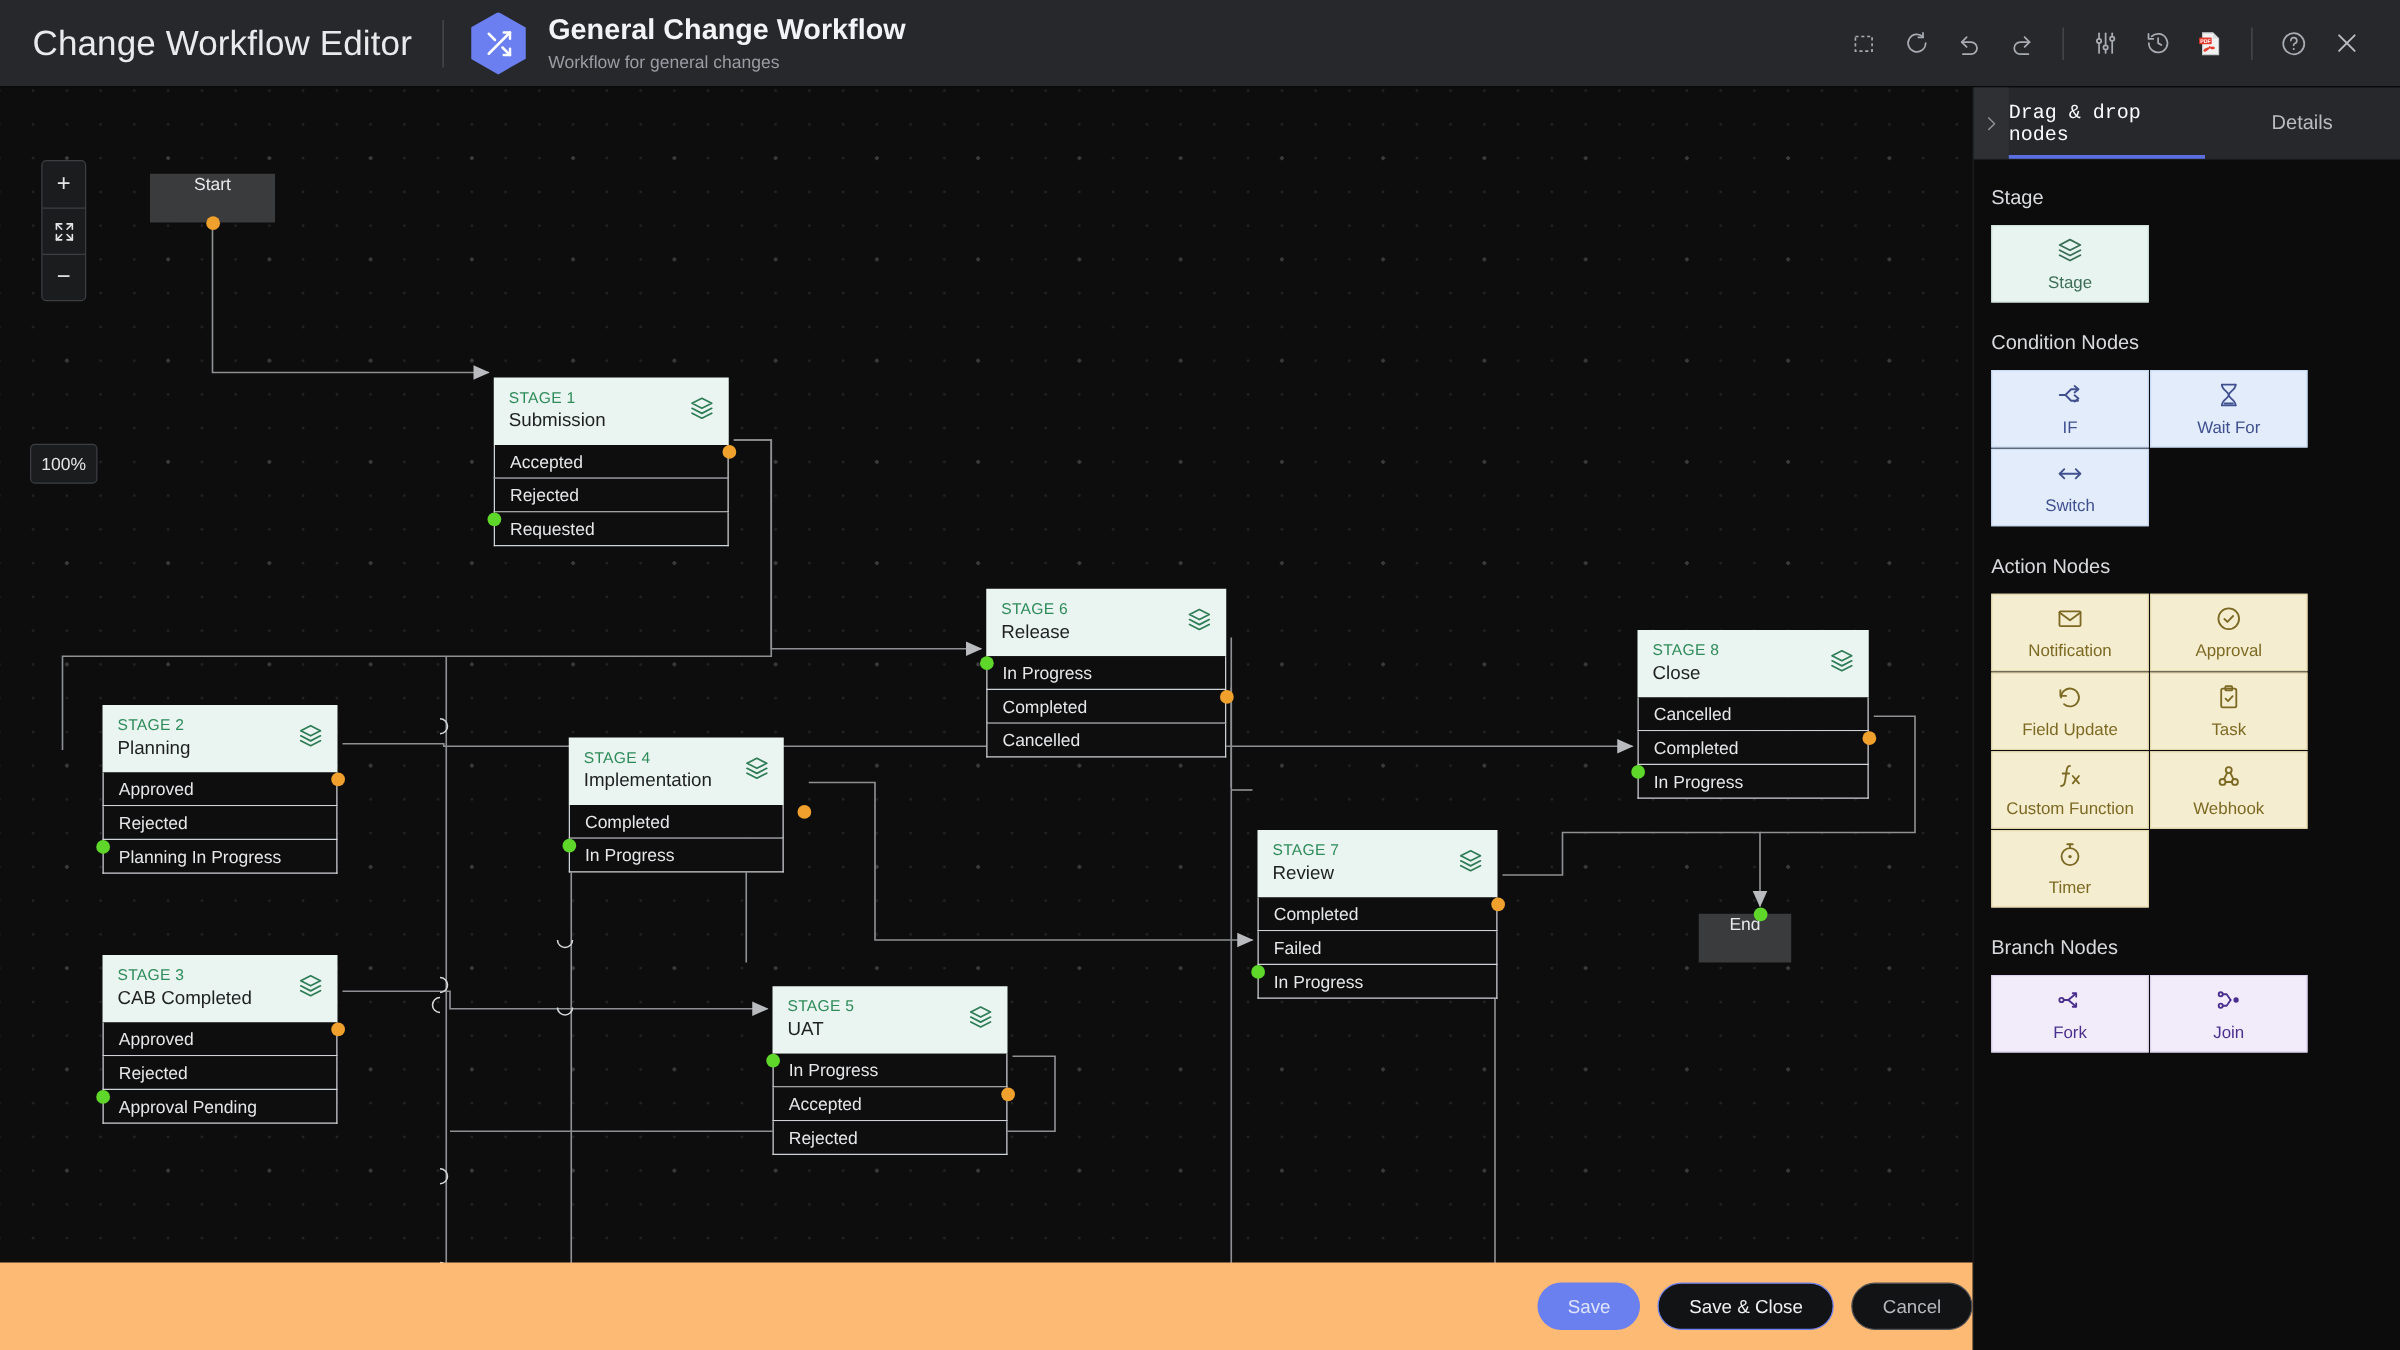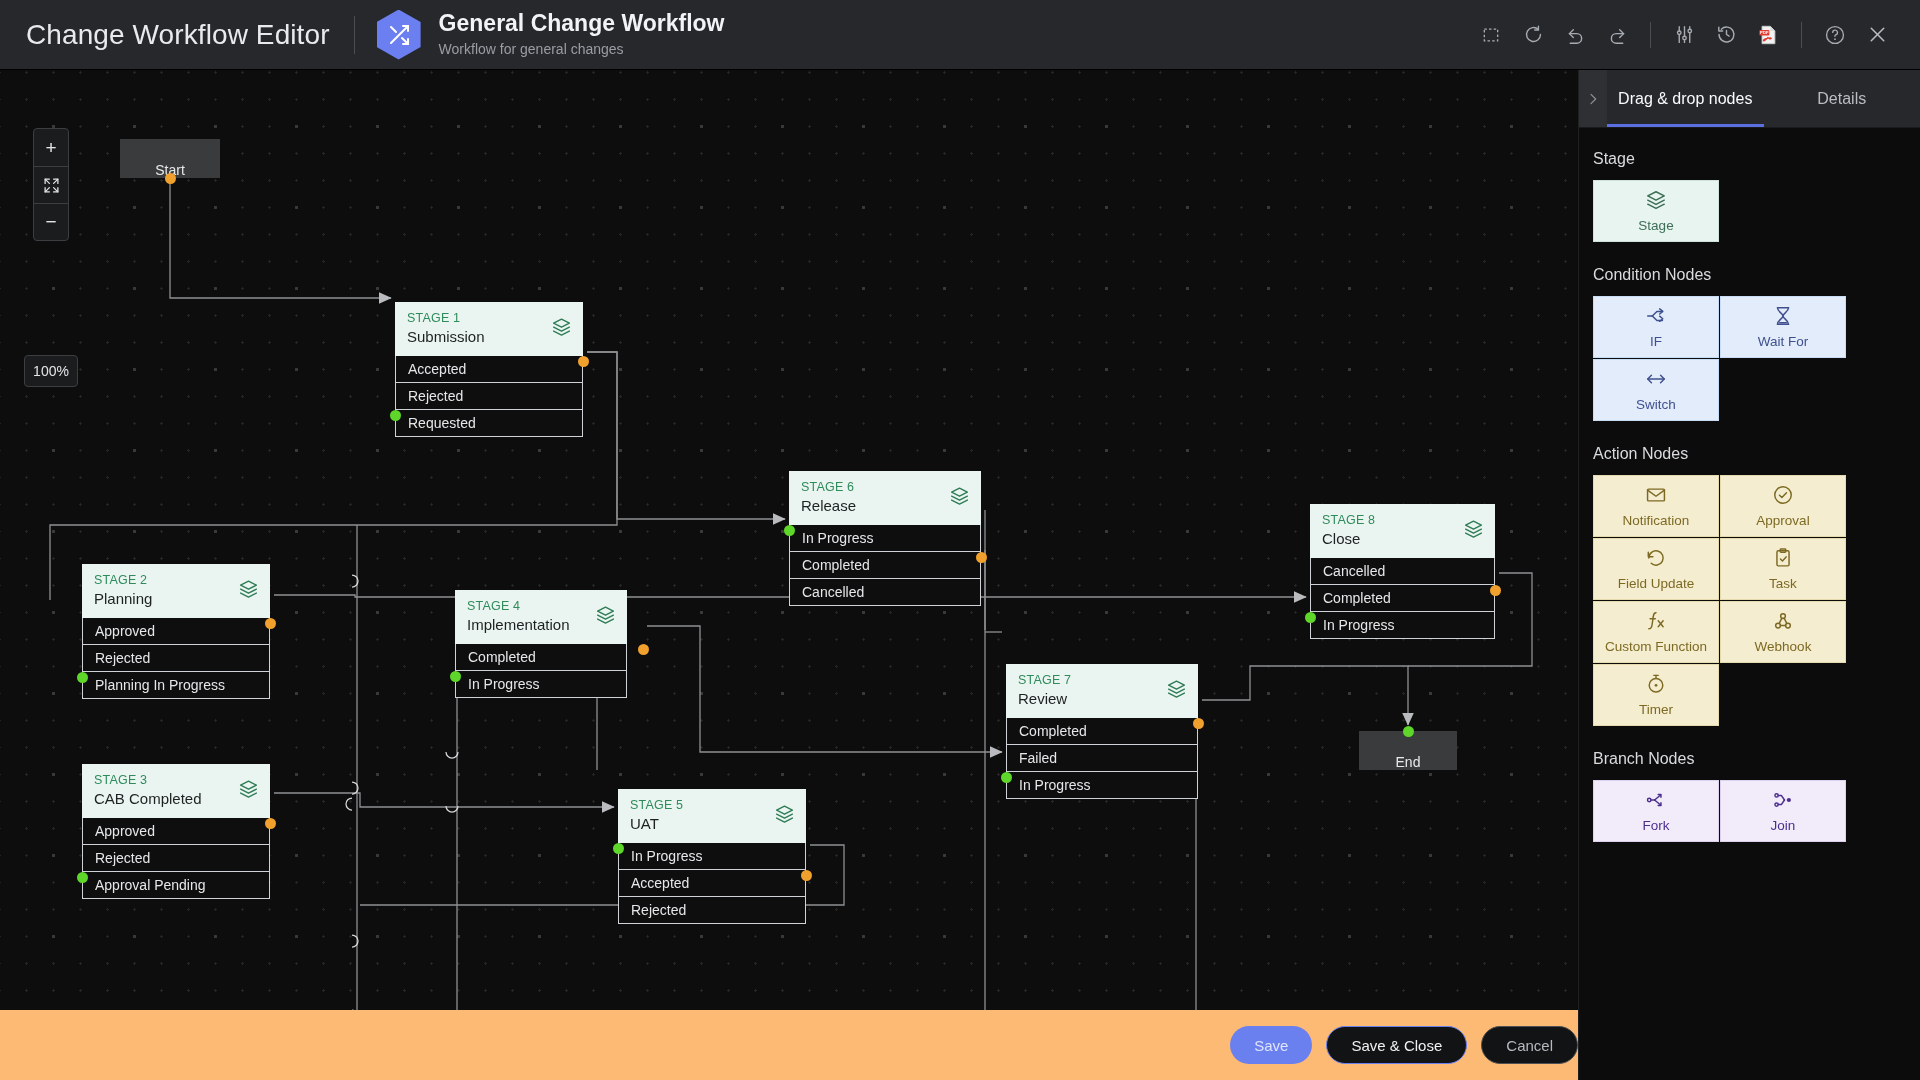--- a/index.html
+++ b/index.html
@@ -65,21 +65,21 @@
   .zoom-pct {
     position: absolute; left: 24px; top: 285px; width: 54px; height: 32px;
     background: #1b1c1e; border: 1px solid #3c3e42; border-radius: 4px;
     color: #e4e5e7; font-size: 14px; display: flex; align-items: center; justify-content: center;
     z-index: 20; cursor: pointer;
   }
 
   
   .term-node {
     position: absolute; background: #3a3b3d; color: #e8e9eb;
-    font-size: 14px; display: flex; align-items: flex-end; justify-content: center;
+    font-size: 14px; display: flex; align-items: flex-start; justify-content: center;
     z-index: 10; cursor: pointer;
   }
 
   
   .stage-node { position: absolute; z-index: 10; cursor: pointer; }
   .stage-head {
     background: #eaf5f1; padding: 8px 12px 9px 12px; position: relative;
     min-height: 46px; display: flex; flex-direction: column; justify-content: center;
   }
   .stage-num { color: #2e8b5a; font-size: 12.5px; line-height: 1.35; letter-spacing: .2px; }
@@ -107,21 +107,21 @@
     border-bottom: 1px solid #1a1b1d;
   }
   .panel-collapse {
     width: 28px; display: flex; align-items: center; justify-content: center;
     color: #8d9096; cursor: pointer; background: #2e3034;
   }
   .panel-tab {
     flex: 1; display: flex; align-items: center; justify-content: center;
     color: #b9bcc1; font-size: 16px; cursor: pointer; position: relative;
   }
-  .panel-tab.active { color: #fafbfc; }
+  .panel-tab.active { color: #fafbfc; font-family: Liberation Mono, monospace; }
   .panel-tab.active::after {
     content: ""; position: absolute; left: 0; right: 0; bottom: 0; height: 3px; background: #5b6fe0;
   }
   .panel-body { padding: 16px 14px 10px 14px; }
   .sec-title { color: #d9dbde; font-size: 16px; margin: 6px 0 12px 0; }
   .sec-title.gap { margin-top: 24px; }
   .node-grid { display: flex; flex-wrap: wrap; gap: 1px; }
   .node-card {
     width: 126px; height: 62px; display: flex; flex-direction: column;
     align-items: center; justify-content: center; gap: 5px;
@@ -309,21 +309,21 @@
       </div>
       <div style="font-size:19px;">−</div>
     </div>
     <div class="zoom-pct">100%</div>
 
     <div id="nodes-layer">
         <div class="term-node" style="left:120px;top:69px;width:100px;height:39px;">
           <span>Start</span>
         </div>
         <div class="port port-out" style="left:164.5px;top:102.5px;"></div>
-        <div class="term-node" style="left:1359px;top:661px;width:98px;height:39px;">
+        <div class="term-node" style="left:1359px;top:661px;width:74px;height:39px;">
           <span>End</span>
         </div>
         <div class="port port-in" style="left:1402.5px;top:655.5px;"></div>
         <div class="stage-node" style="left:395px;top:232px;width:188px;">
           <div class="stage-head">
             <div class="stage-num">STAGE 1</div>
             <div class="stage-name">Submission</div>
             <span class="stage-layers"><svg width="21" height="21" viewBox="0 0 24 24" fill="none" stroke="#2f7d56" stroke-width="1.6" stroke-linecap="round" stroke-linejoin="round">
                 <path d="M12 3 3 7.6l9 4.6 9-4.6z"></path>
                 <path d="M3 12.2l9 4.6 9-4.6"></path>

